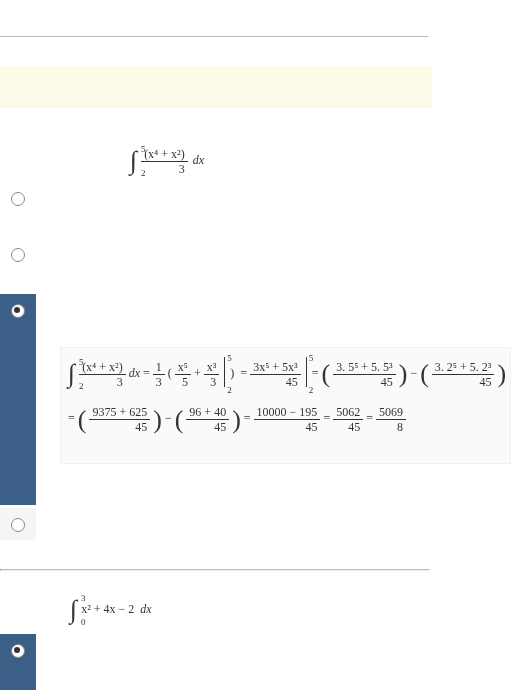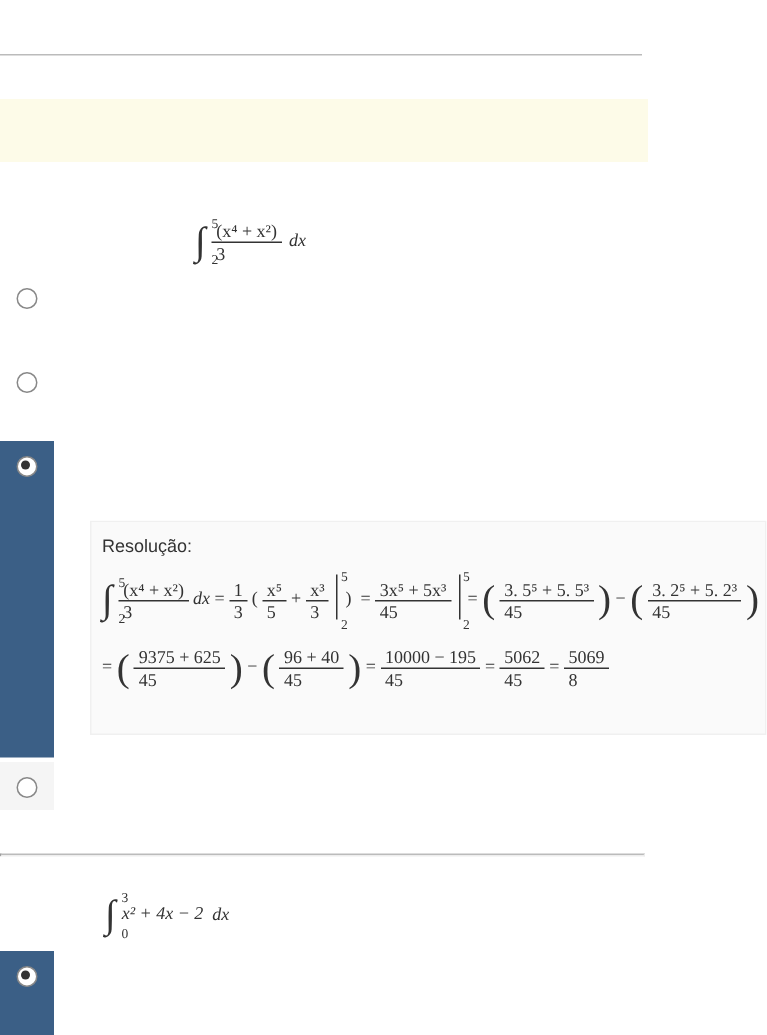--- a/index.html
+++ b/index.html
@@ -14,21 +14,21 @@
   .rb.checked:after{content:"";position:absolute;width:6px;height:6px;border-radius:50%;background:#333;left:2px;top:2px}
   .ans-panel{position:absolute;left:60px;top:347px;width:451px;background:#fafafa;padding:10px 8px 16px 8px;box-sizing:border-box;box-shadow:inset 0 0 0 1px #f0f0f0}
   .ans-panel .label{font-size:12px;color:#333;margin-bottom:12px}
   .math-line{margin-bottom:14px}
   .q2{position:absolute;left:70px;top:595px}
   .hr2{position:absolute;left:0;top:562px;width:428px;border-top:1px solid #bbb}
   .radio-col2{position:absolute;left:0;top:508px}
   .radio-col3{position:absolute;left:0;top:634px}
   .spacer{height:690px}
   
-  .frac{display:inline-block;vertical-align:middle;text-align:left;font-family:'Cambria Math','Times New Roman',serif;font-size:12px}
+  .frac{display:inline-block;vertical-align:middle;text-align:right;font-family:'Cambria Math','Times New Roman',serif;font-size:12px}
   .frac .n{display:block;border-bottom:1px solid #333;padding:0 3px;line-height:14px}
   .frac .d{display:block;padding:0 3px;line-height:14px}
   .intg{font-family:'Cambria Math','Times New Roman',serif;font-size:12px;white-space:nowrap}
   .big-int{font-size:26px;display:inline-block;vertical-align:middle;position:relative;margin-right:1px}
   .lim-up{font-size:9px;position:absolute;top:-2px;left:11px}
   .lim-lo{font-size:9px;position:absolute;bottom:-2px;left:11px}
   .paren{font-size:26px;display:inline-block;vertical-align:middle;line-height:26px}
   .ev{display:inline-block;vertical-align:middle;position:relative;margin:0 2px}
   .ev .bar{border-right:1.2px solid #333;height:30px;display:inline-block}
   .ev .up{font-size:9px;position:absolute;top:-4px;left:3px}
@@ -67,21 +67,20 @@
         <span class="rb checked"></span>
       </div>
   </div>
   <div class="radio-col2">
     <div class="radio-block" style="height:32px;background:#f5f5f5">
         <span class="rb"></span>
       </div>
   </div>
 
   <div class="ans-panel">
-    <div class="label">Resolução:</div>
 
     <div class="math-line intg">
       <span class="big-int">∫
         <span class="lim-up">5</span>
         <span class="lim-lo">2</span>
       </span>
       <span class="frac"><span class="n">(x⁴ + x²)</span><span class="d">3</span></span>
       <span style="font-style:italic">dx</span>
       <span> = </span>
       <span class="frac"><span class="n">1</span><span class="d">3</span></span>
@@ -121,21 +120,21 @@
     </div>
   </div>
 
   <hr class="hr2">
 
   <div class="intg q2">
     <span class="big-int">∫
       <span class="lim-up">3</span>
       <span class="lim-lo">0</span>
     </span>
-    <span style="font-style:italic">x² + 4x − 2</span>
+    <span style="">x² + 4x − 2</span>
     <span style="font-style:italic;margin-left:3px">dx</span>
   </div>
 
   <div class="radio-col3">
     <div class="radio-block sel2">
         <span class="rb checked"></span>
       </div>
   </div>
 
 </div>

